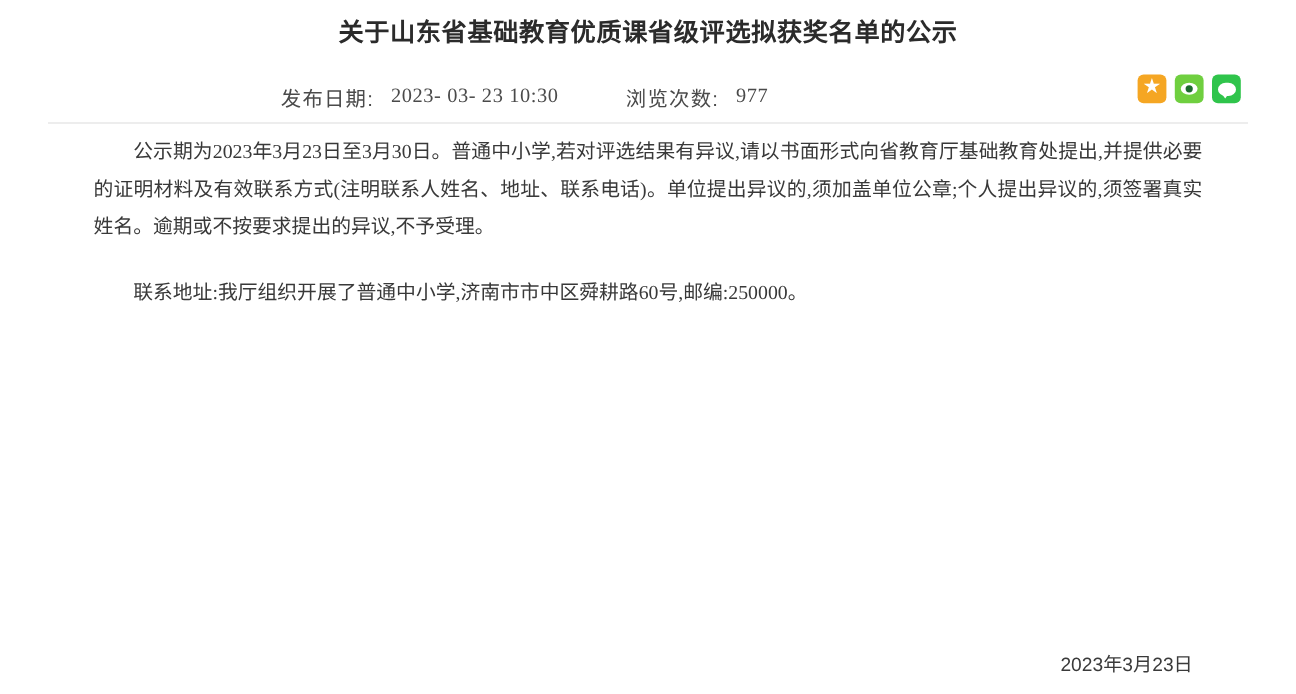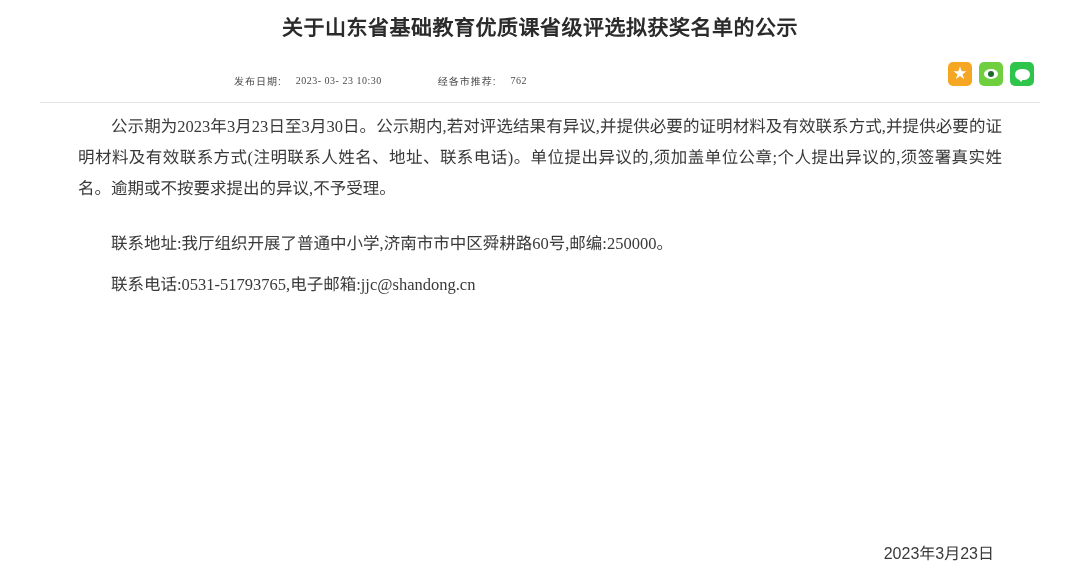--- a/index.html
+++ b/index.html
@@ -36,21 +36,21 @@
     margin: 14px 40px 0 40px;
     height: 44px;
     border-bottom: 1px solid #e2e2e2;
     display: flex;
     align-items: center;
   }
   .meta-inner {
     display: flex;
     align-items: center;
     font-family: "Liberation Sans", "DejaVu Sans", sans-serif;
-    font-size: 10px;
+    font-size: 17px;
     color: #4a4a4a;
     margin-left: 194px;
   }
   .meta-group {
     display: flex;
     align-items: center;
     white-space: nowrap;
   }
   .meta-label {
     letter-spacing: 1px;
@@ -152,43 +152,42 @@
   <div class="doc-title">关于山东省基础教育优质课省级评选拟获奖名单的公示</div>
 
   <div class="meta-bar">
     <div class="meta-inner">
       <span class="meta-group">
         <span class="meta-label">发布日期:</span>
         <span class="meta-value">2023- 03- 23 10:30</span>
       </span>
       <span class="meta-gap"></span>
       <span class="meta-group">
-        <span class="meta-label">经各市推荐:</span>
-        <span class="meta-value">762</span>
+        <span class="meta-label">浏览次数:</span>
+        <span class="meta-value">977</span>
       </span>
     </div>
 
     <div class="share-icons">
       <div class="share-icon icon-star">
         <span>★</span>
       </div>
       <div class="share-icon icon-eye">
         <span class="eyeball">
             <span class="pupil"></span>
           </span>
       </div>
       <div class="share-icon icon-wechat">
         <span class="bubble"></span>
       </div>
     </div>
   </div>
 
   <div class="body-area">
-    <p class="para">公示期为2023年3月23日至3月30日。公示期内,若对评选结果有异议,并提供必要的证明材料及有效联系方式,并提供必要的证明材料及有效联系方式(注明联系人姓名、地址、联系电话)。单位提出异议的,须加盖单位公章;个人提出异议的,须签署真实姓名。逾期或不按要求提出的异议,不予受理。</p>
+    <p class="para">公示期为2023年3月23日至3月30日。普通中小学,若对评选结果有异议,请以书面形式向省教育厅基础教育处提出,并提供必要的证明材料及有效联系方式(注明联系人姓名、地址、联系电话)。单位提出异议的,须加盖单位公章;个人提出异议的,须签署真实姓名。逾期或不按要求提出的异议,不予受理。</p>
     <div class="spacer"></div>
     <p class="para-noindent">联系地址:我厅组织开展了普通中小学,济南市市中区舜耕路60号,邮编:250000。</p>
-    <p class="para-noindent">联系电话:0531-51793765,电子邮箱:jjc@shandong.cn</p>
 
   </div>
 
   <div class="sign-date">2023年3月23日</div>
 
 </div>
 
 </body></html>

